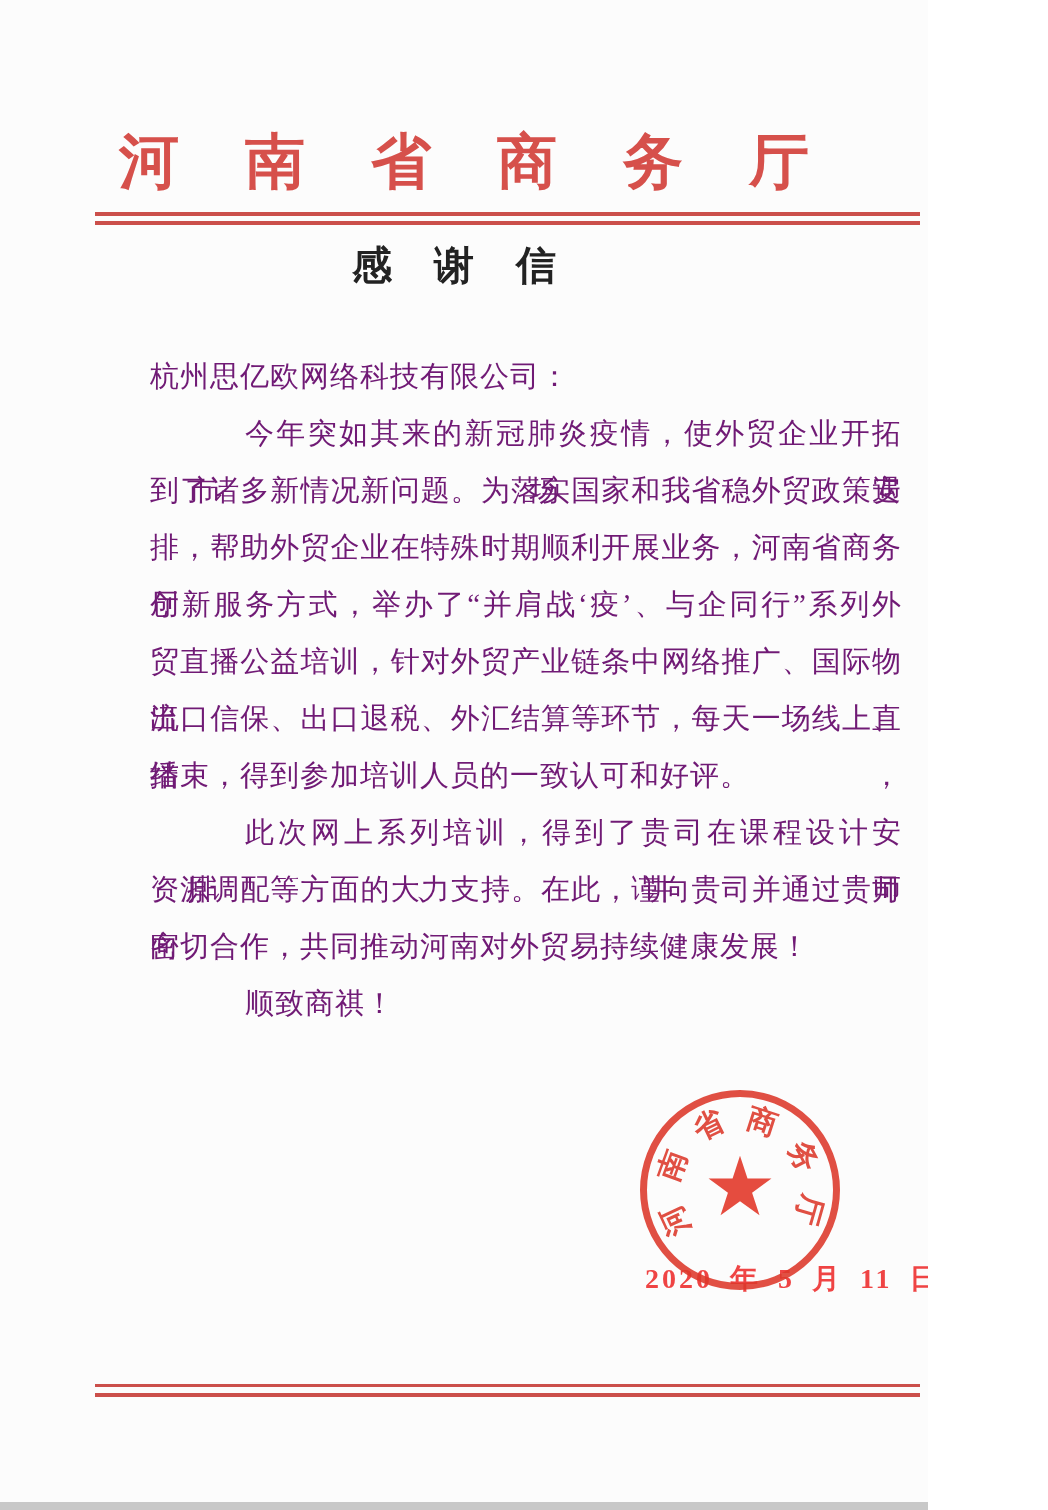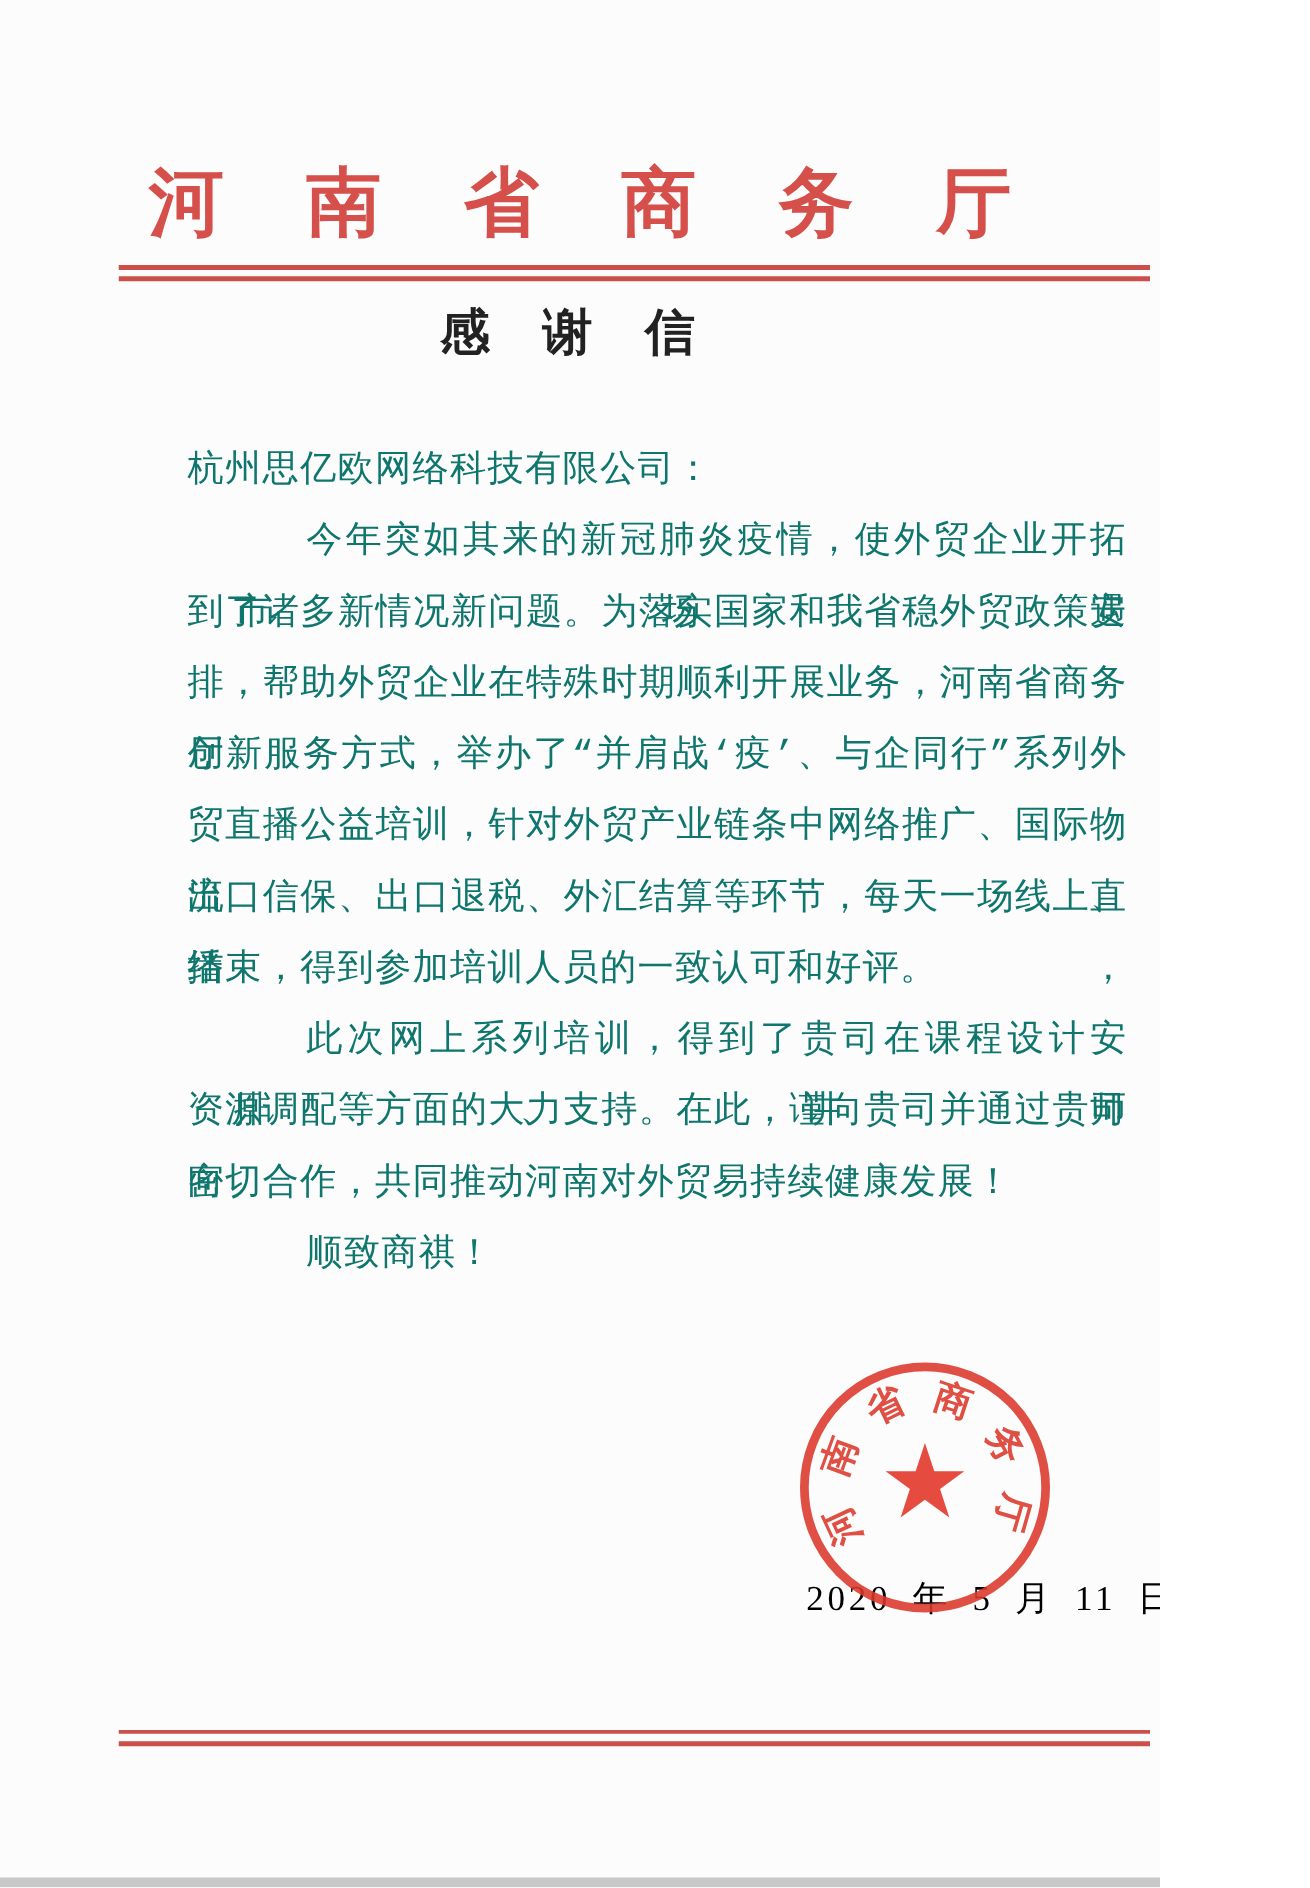--- a/index.html
+++ b/index.html
@@ -56,48 +56,48 @@
     white-space: nowrap;
   }
 
   
   .letter-body {
     position: absolute;
     top: 348px;
     left: 150px;
     width: 752px;
     font-size: 29px;
-    color: #0f766e;
+    color: #701a75;
     letter-spacing: 1px;
-    font-family: Liberation Mono, monospace;
   }
   .line {
     height: 57px;
     line-height: 57px;
     white-space: nowrap;
     overflow: visible;
   }
   .line.just {
     white-space: normal;
     text-align: justify;
     text-align-last: justify;
   }
   .line.indent { text-indent: 2em; margin-left: 37px; }
 
   
   .date-line {
     position: absolute;
     top: 1260px;
     left: 645px;
     font-size: 28px;
-    color: #000000;
+    color: #ef4444;
     letter-spacing: 3px;
     word-spacing: 7px;
     white-space: nowrap;
     z-index: 1;
+    font-weight: bold;
   }
 
   
   .seal {
     position: absolute;
     top: 1090px;
     left: 640px;
     width: 200px;
     height: 200px;
     border: 7px solid #dd382a;

